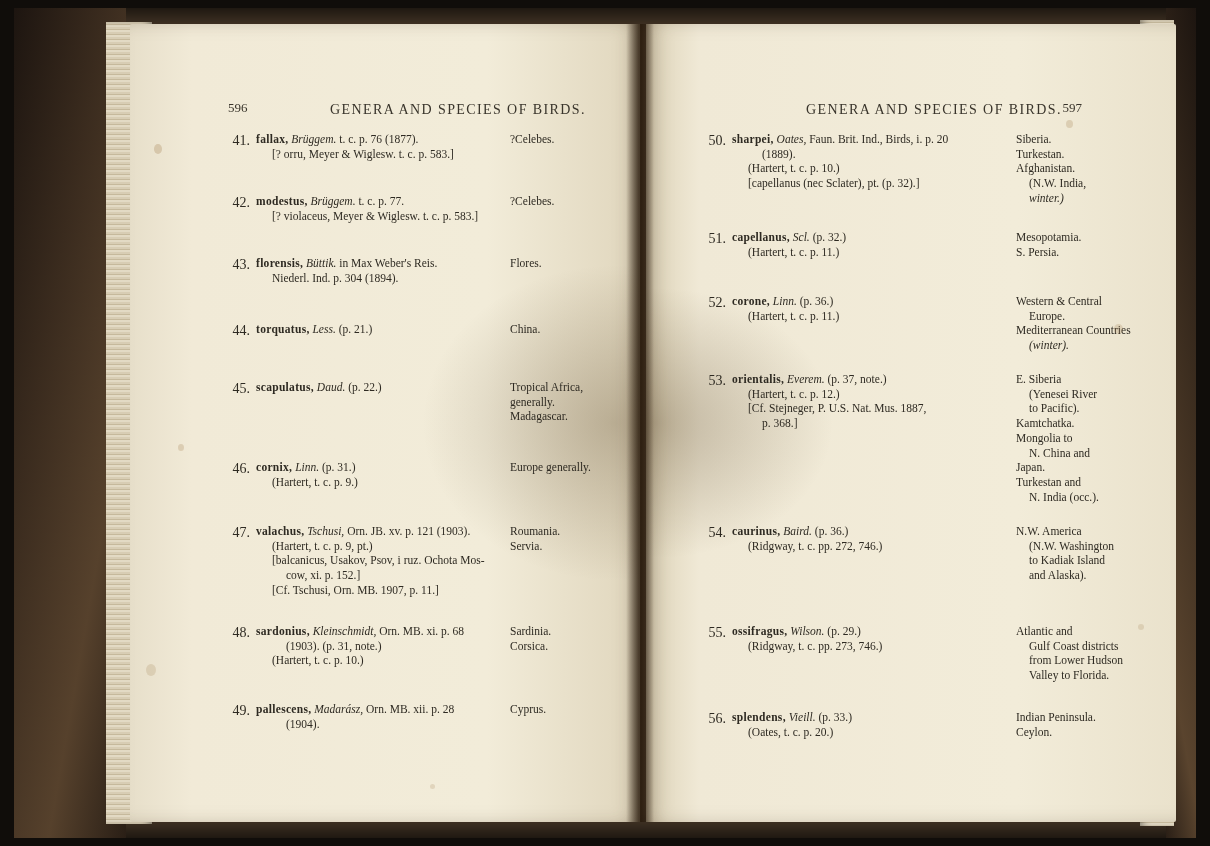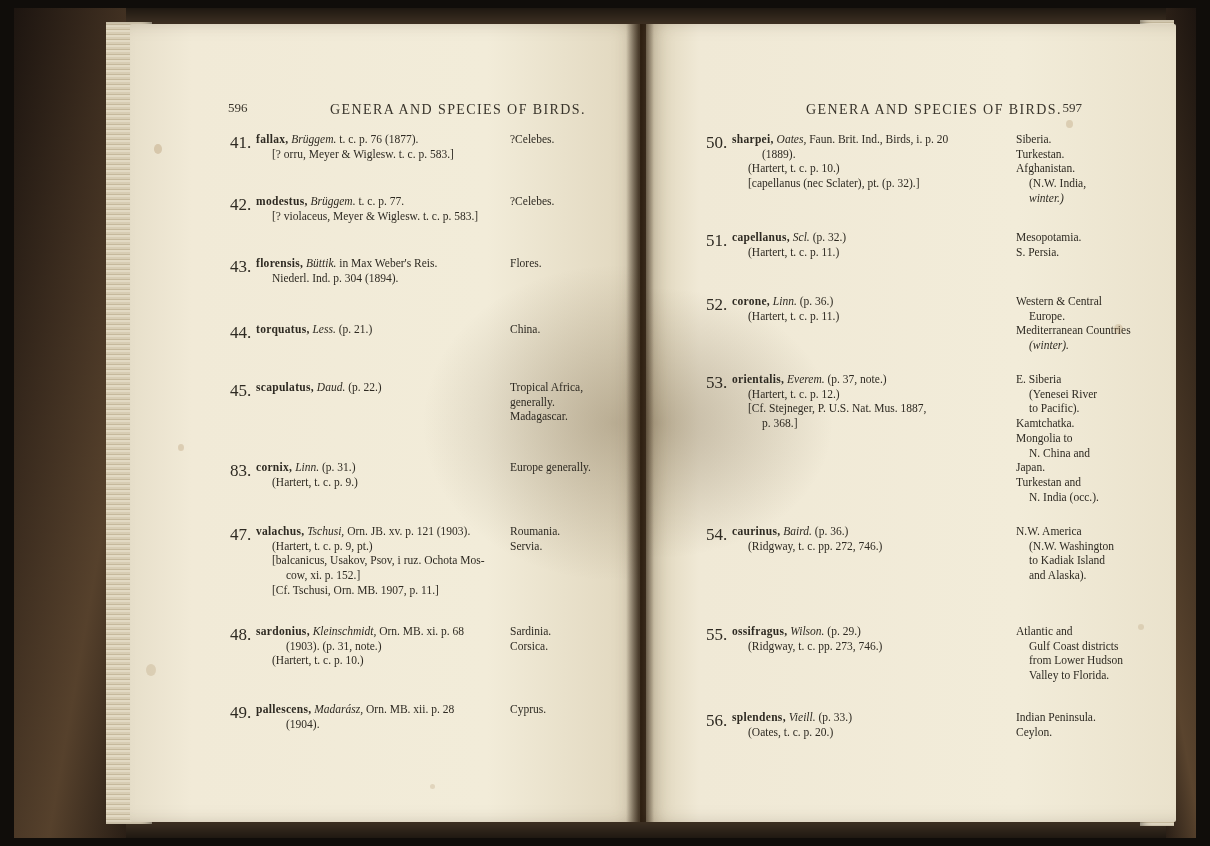--- a/index.html
+++ b/index.html
@@ -142,21 +142,21 @@
   }
   .ent-main {
     position: relative;
     padding-left: 26px;
   }
   .num {
     position: absolute;
     left: 0; top: 0;
     width: 20px;
     text-align: right;
-    font-size: 17px;
+    font-size: 14px;
   }
   .sp {
     font-weight: bold;
     letter-spacing: 0.3px;
   }
   .it { font-style: italic; }
   .ind1 { display: block; padding-left: 16px; }
   .ind2 { display: block; padding-left: 30px; }
   .locality {
     position: absolute;
@@ -208,21 +208,21 @@
             </div>
             <div class="entry" style="position: absolute; top: 248px; left: 0px; right: 0px;">
               <div class="ent-main"><span class="num">45.</span><span class="sp">scapulatus,</span> <span class="it">Daud.</span><span>   (p. 22.)</span></div>
               <div class="locality" style="left: 280px;">
                 <span class="loc-line">Tropical Africa,</span>
                 <span class="loc-line">generally.</span>
                 <span class="loc-line">Madagascar.</span>
               </div>
             </div>
             <div class="entry" style="position: absolute; top: 328px; left: 0px; right: 0px;">
-              <div class="ent-main"><span class="num">83.</span><span class="sp">cornix,</span> <span class="it">Linn.</span><span>   (p. 31.)</span><span class="ind1">(Hartert, t. c. p. 9.)</span></div>
+              <div class="ent-main"><span class="num">46.</span><span class="sp">cornix,</span> <span class="it">Linn.</span><span>   (p. 31.)</span><span class="ind1">(Hartert, t. c. p. 9.)</span></div>
               <div class="locality" style="left: 280px;">
                 <span class="loc-line">Europe generally.</span>
               </div>
             </div>
             <div class="entry" style="position: absolute; top: 392px; left: 0px; right: 0px;">
               <div class="ent-main"><span class="num">47.</span><span class="sp">valachus,</span> <span class="it">Tschusi,</span><span> Orn. JB. xv. p. 121 (1903).</span><span class="ind1">(Hartert, t. c. p. 9, pt.)</span><span class="ind1">[balcanicus, Usakov, Psov, i ruz. Ochota Mos-</span><span class="ind2">cow, xi. p. 152.]</span><span class="ind1">[Cf. Tschusi, Orn. MB. 1907, p. 11.]</span></div>
               <div class="locality" style="left: 280px;">
                 <span class="loc-line">Roumania.</span>
                 <span class="loc-line">Servia.</span>
               </div>

